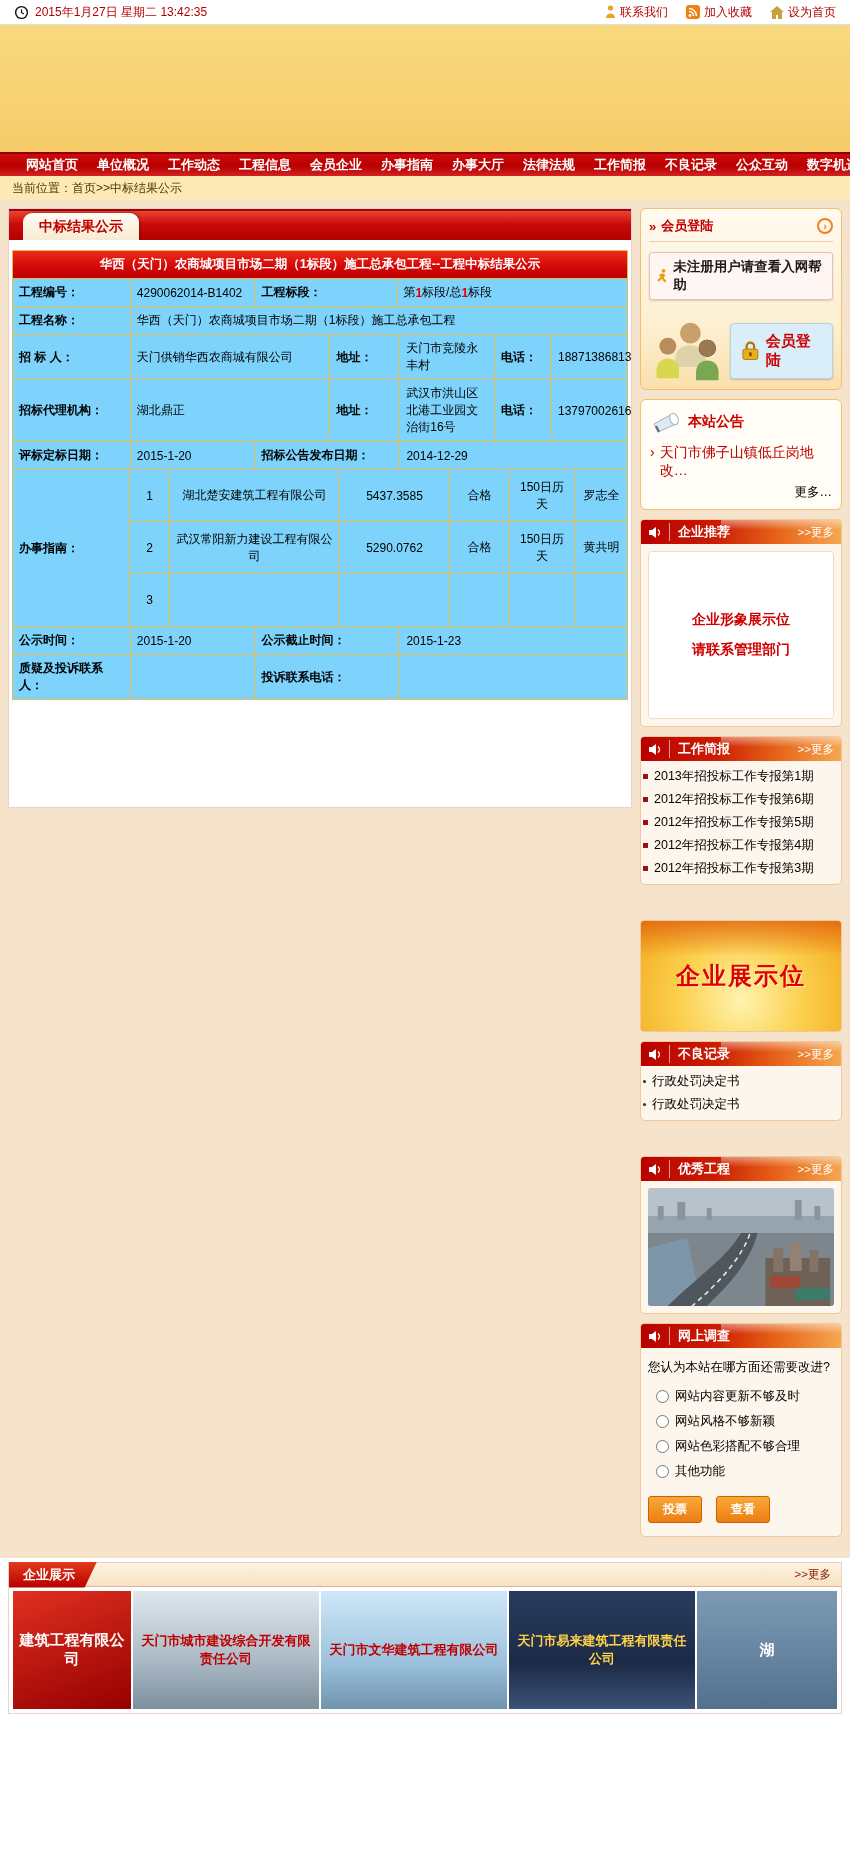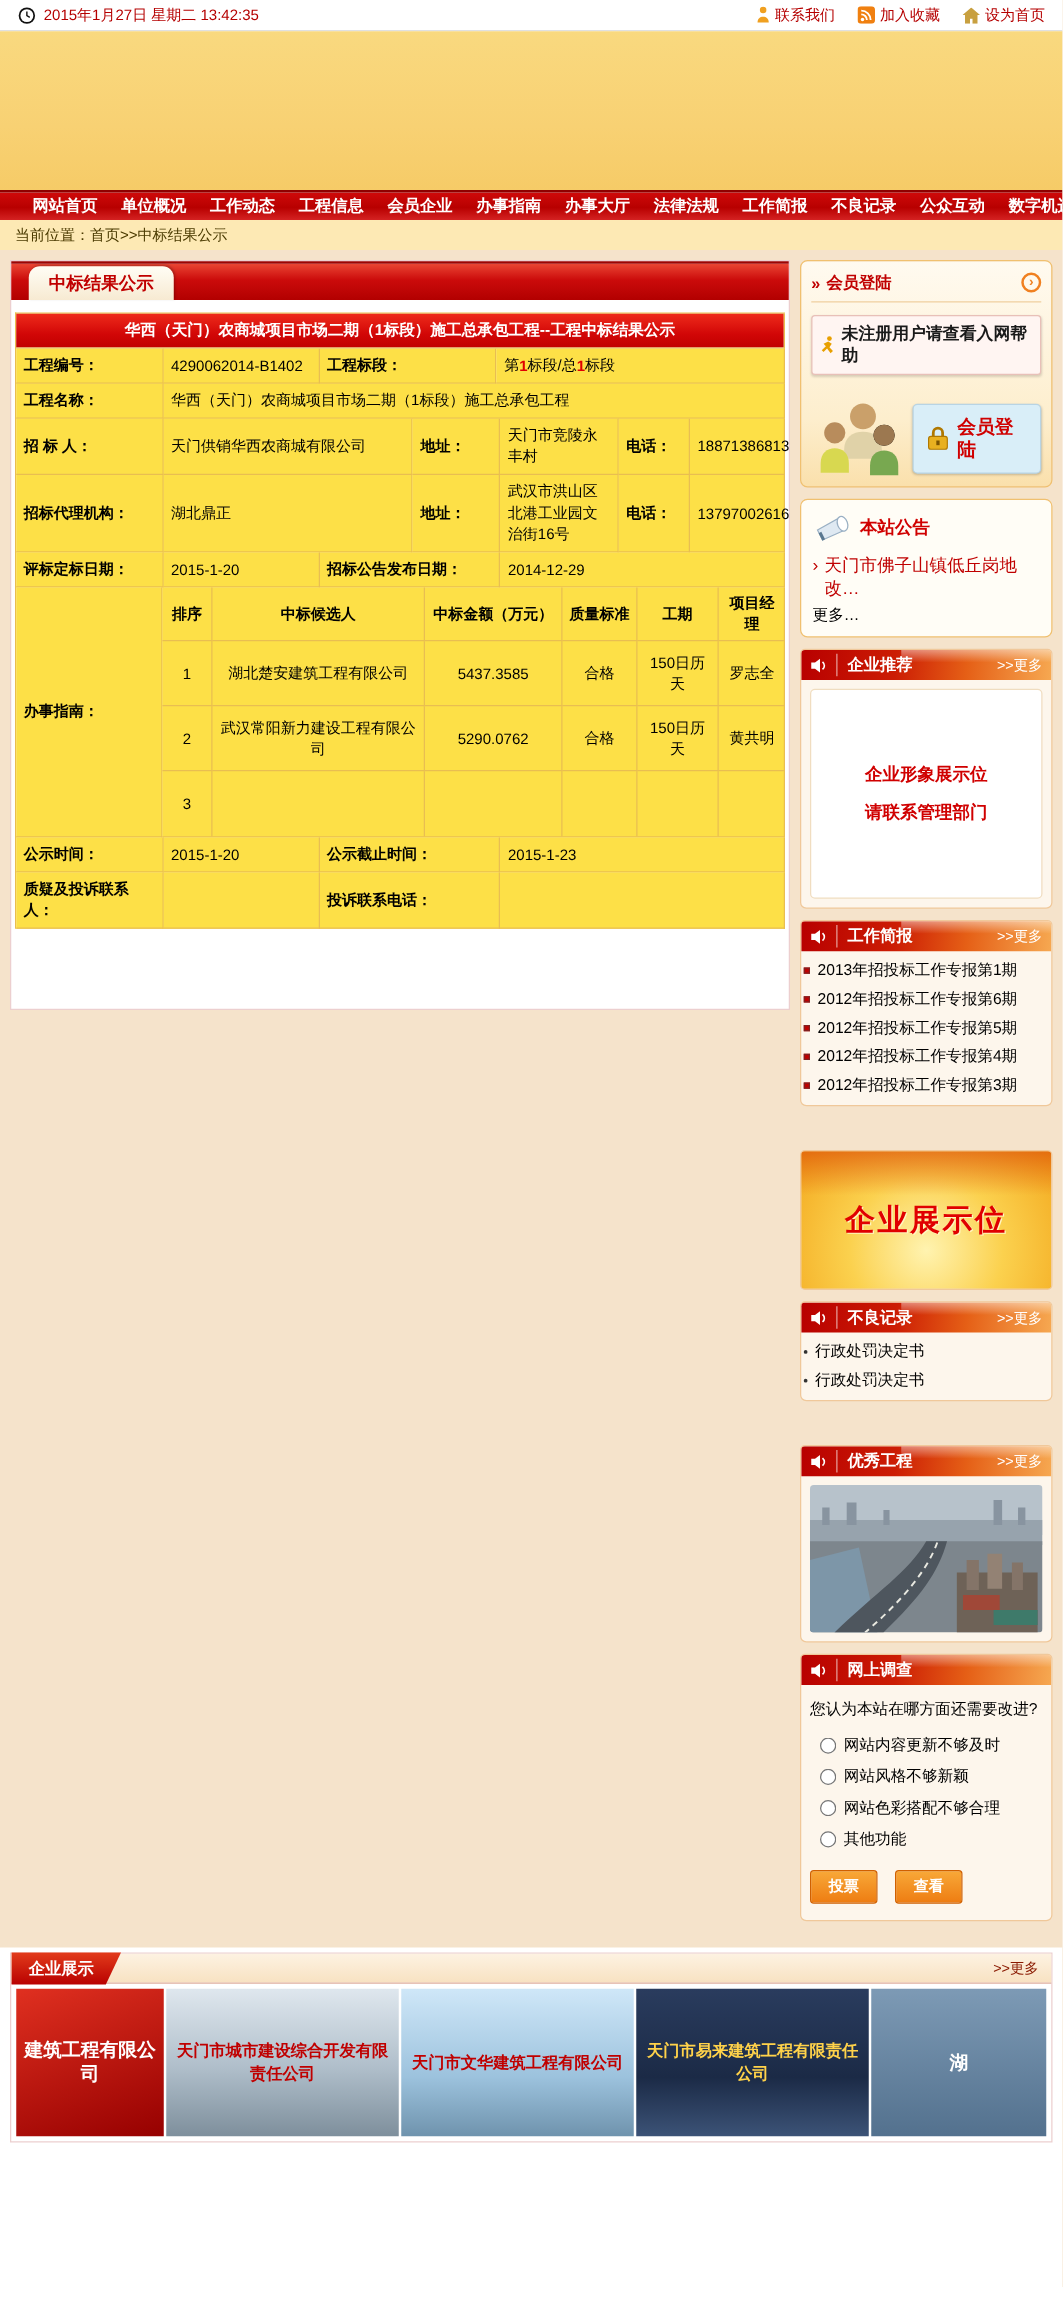--- a/index.html
+++ b/index.html
@@ -28,21 +28,21 @@
   
   .main-panel { width:624px; background:#fff; border:1px solid #eccfcf; min-height:600px; padding-bottom:16px; }
   .main-head { height:31px; background:linear-gradient(180deg,#ea4533 0%,#cb0b0b 45%,#b20000 100%);
     position:relative; border-top:2px solid #9d0404; }
   .main-tab { position:absolute; left:14px; bottom:0; background:linear-gradient(180deg,#fffdf5,#f7ead2);
     border-radius:9px 9px 0 0; padding:5px 16px 4px; color:#c00000; font-weight:bold; font-size:14px;
     box-shadow:1px -1px 2px rgba(0,0,0,.25); cursor:default; }
   .bigtable { margin:10px auto 0; width:616px; border:1px solid #e9be51; border-right:none; border-bottom:none; }
   .trow { display:flex; }
   .tcell { border-right:1px solid #e9be51; border-bottom:1px solid #e9be51;
-    padding:5px 6px; display:flex; align-items:center; min-height:26px; background:#fde047; }
+    padding:5px 6px; display:flex; align-items:center; min-height:26px; background:#7dd3fc; }
   .tcell.lbl { font-weight:bold; }
   .title-row { background:linear-gradient(180deg,#ee2b1b 0%,#d20707 60%,#c10000 100%);
     color:#fff; font-weight:bold; justify-content:center; text-align:center; font-size:12.5px; }
   .red { color:#e00000; font-weight:bold; }
   
   .ctable { display:flex; flex-direction:column; width:498px; }
   .crow { display:flex; }
   .ccell { border-right:1px solid #e9be51; border-bottom:1px solid #e9be51;
     display:flex; align-items:center; justify-content:center; text-align:center; padding:4px; }
   .crow.chead .ccell { font-weight:bold; min-height:42px; }
@@ -64,21 +64,21 @@
   .login-bottom { display:flex; align-items:center; margin-top:12px; }
   .login-btn { background:#d9eef8; border:1px solid #b8d4e4; border-radius:4px; display:flex;
     align-items:center; gap:6px; padding:8px 10px; color:#d00000; font-weight:bold; font-size:15px;
     cursor:pointer; box-shadow:0 1px 2px rgba(0,0,0,.2); margin-left:4px; }
   
   .announce { padding:10px 9px 8px; }
   .ann-head { display:flex; align-items:center; gap:8px; color:#d00000; font-weight:bold; font-size:14px; }
   .ann-title { margin-top:10px; color:#c00000; font-size:14px; cursor:pointer; display:flex; gap:5px; align-items:baseline; }
   .ann-body { margin-top:6px; line-height:1.85; font-size:12.5px; color:#111; text-align:justify; }
   .ann-detail { color:#d00000; font-weight:bold; cursor:pointer; }
-  .ann-more { margin-top:4px; font-size:12.5px; cursor:pointer; }
+  .ann-more { text-align:right; margin-top:4px; font-size:12.5px; cursor:pointer; }
   
   .rpanel { border:1px solid #f0c89a; border-radius:4px 4px 5px 5px; background:#fdf6ec; margin-bottom:9px; overflow:hidden; }
   .rhead { height:24px; display:flex; align-items:center; padding:0 7px;
     background:linear-gradient(95deg,#b80000 0%,#cc1d04 38%,#e55f16 66%,#f6a851 100%); position:relative; }
   .rhead:after { content:""; position:absolute; right:0; top:0; width:60%; height:10px;
     background:linear-gradient(180deg,rgba(255,255,255,.45),rgba(255,255,255,0)); }
   .rhead .ttl { color:#fff; font-weight:bold; font-size:13px; margin-left:7px; padding-left:8px;
     border-left:1px solid rgba(255,255,255,.6); }
   .rhead .more { margin-left:auto; color:#fff; font-size:11.5px; cursor:pointer; z-index:1; }
   .rbody { padding:7px; }
@@ -237,28 +237,20 @@
         <div class="tcell lbl" style="width:118px">评标定标日期：</div>
         <div class="tcell" style="width:125px">2015-1-20</div>
         <div class="tcell lbl" style="width:145px">招标公告发布日期：</div>
         <div class="tcell" style="width:228px">2014-12-29</div>
       </div>
 
       <div class="trow">
         <div class="tcell lbl" style="width:118px">办事指南：</div>
         <div class="tcell cand-wrap" style="width:498px">
           <div class="ctable">
-            <div class="crow chead">
-              <div class="ccell" style="width:40px">排序</div>
-              <div class="ccell" style="width:170px">中标候选人</div>
-              <div class="ccell" style="width:110px">中标金额（万元）</div>
-              <div class="ccell" style="width:60px">质量标准</div>
-              <div class="ccell" style="width:65px">工期</div>
-              <div class="ccell" style="width:53px; border-right:none">项目经理</div>
-            </div>
             <div class="crow cbody">
               <div class="ccell" style="width:40px">1</div>
               <div class="ccell" style="width:170px">湖北楚安建筑工程有限公司</div>
               <div class="ccell" style="width:110px">5437.3585</div>
               <div class="ccell" style="width:60px">合格</div>
               <div class="ccell" style="width:65px">150日历天</div>
               <div class="ccell" style="width:53px; border-right:none">罗志全</div>
             </div>
             <div class="crow cbody">
               <div class="ccell" style="width:40px">2</div>

